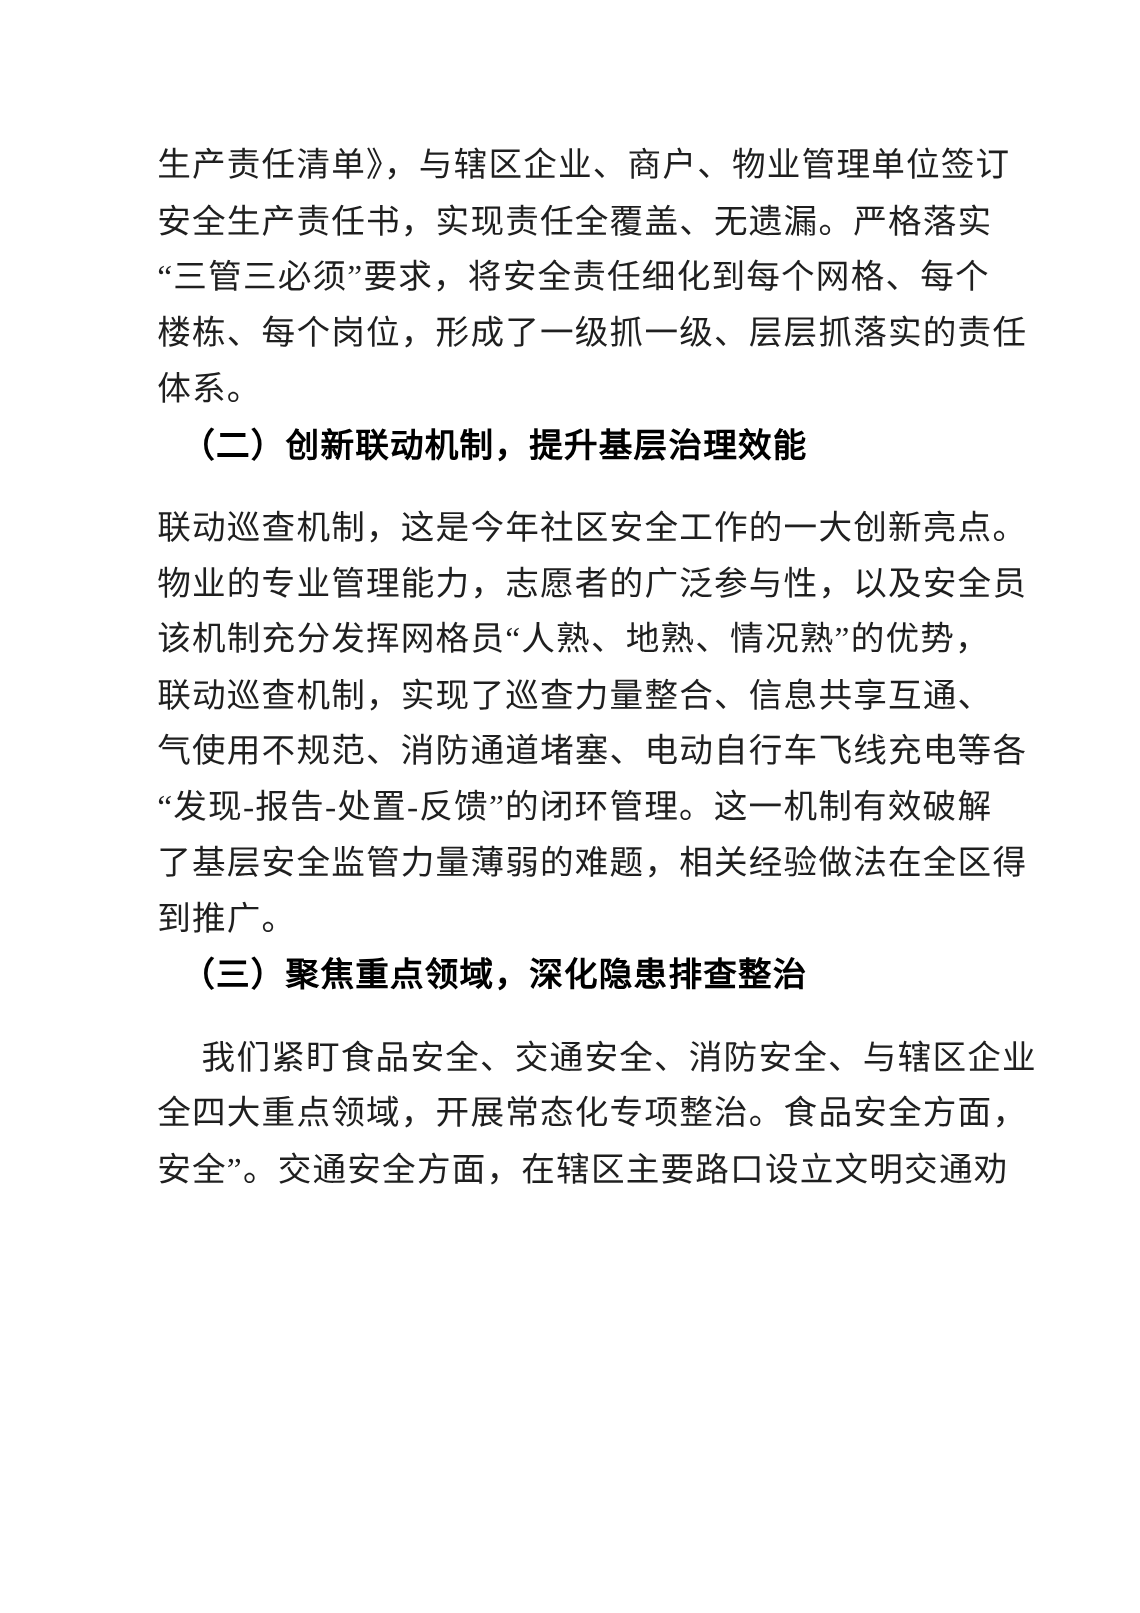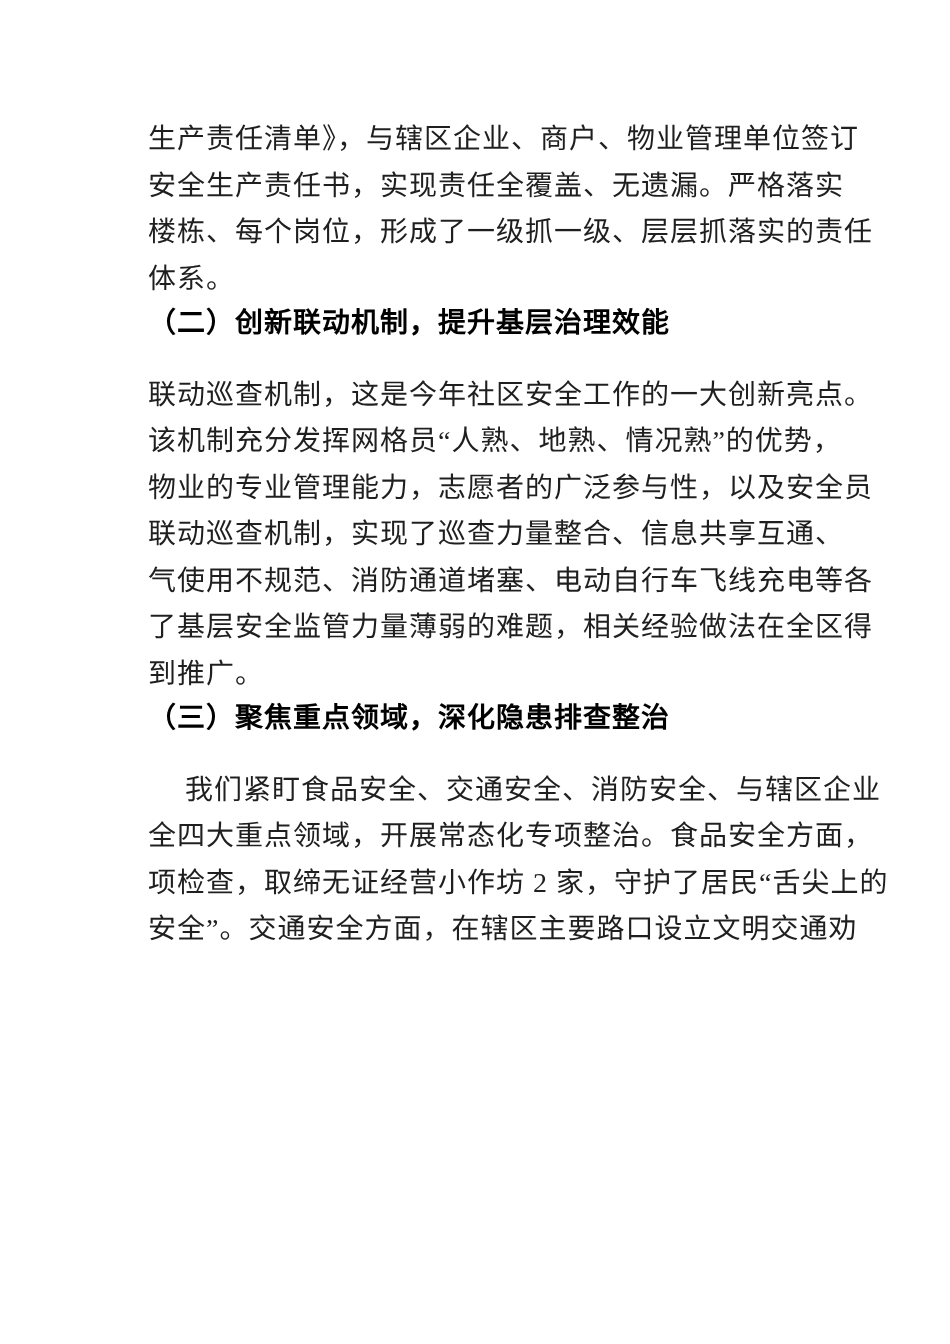--- a/index.html
+++ b/index.html
@@ -9,76 +9,78 @@
   }
   .page {
     position: relative;
     width: 950px;
     height: 1344px;
     background: #ffffff;
     overflow: hidden;
   }
   .content {
     position: absolute;
-    left: 148px;
+    left: 131px;
     top: 116px;
     width: 704px;
   }
   .line {
     font-family: "Liberation Serif", "DejaVu Serif", serif;
     font-size: 28px;
     line-height: 46.5px;
     height: 46.5px;
     color: #1f1f1f;
     letter-spacing: 1px;
     white-space: nowrap;
   }
   .indent {
     text-indent: 37px;
   }
   .heading {
-    font-family: Liberation Mono, monospace;
+    font-family: Liberation Sans, sans-serif;
     font-weight: 700;
     font-size: 28px;
     line-height: 46.5px;
     height: 46.5px;
     color: #000000;
     letter-spacing: 1px;
     margin-bottom: 23px;
     white-space: nowrap;
+    margin-left: 20px;
   }
 </style>
 </head>
 <body>
 
 <div class="page">
   <div class="content">
 
     <div>
       <div class="line">生产责任清单》，与辖区企业、商户、物业管理单位签订</div>
       <div class="line">安全生产责任书，实现责任全覆盖、无遗漏。严格落实</div>
+      <div class="line">“三管三必须”要求，将安全责任细化到每个网格、每个</div>
       <div class="line">楼栋、每个岗位，形成了一级抓一级、层层抓落实的责任</div>
       <div class="line">体系。</div>
     </div>
 
     <div class="heading">（二）创新联动机制，提升基层治理效能</div>
 
     <div>
       <div class="line">联动巡查机制，这是今年社区安全工作的一大创新亮点。</div>
+      <div class="line">物业的专业管理能力，志愿者的广泛参与性，以及安全员</div>
       <div class="line">该机制充分发挥网格员“人熟、地熟、情况熟”的优势，</div>
-      <div class="line">物业的专业管理能力，志愿者的广泛参与性，以及安全员</div>
       <div class="line">联动巡查机制，实现了巡查力量整合、信息共享互通、</div>
       <div class="line">气使用不规范、消防通道堵塞、电动自行车飞线充电等各</div>
+      <div class="line">“发现-报告-处置-反馈”的闭环管理。这一机制有效破解</div>
       <div class="line">了基层安全监管力量薄弱的难题，相关经验做法在全区得</div>
       <div class="line">到推广。</div>
     </div>
 
     <div class="heading">（三）聚焦重点领域，深化隐患排查整治</div>
 
     <div>
       <div class="line indent">我们紧盯食品安全、交通安全、消防安全、与辖区企业</div>
       <div class="line">全四大重点领域，开展常态化专项整治。食品安全方面，</div>
-      <div class="line">项检查，取缔无证经营小作坊 2 家，守护了居民“舌尖上的</div>
       <div class="line">安全”。交通安全方面，在辖区主要路口设立文明交通劝</div>
     </div>
 
   </div>
 </div>
 
 </body></html>

